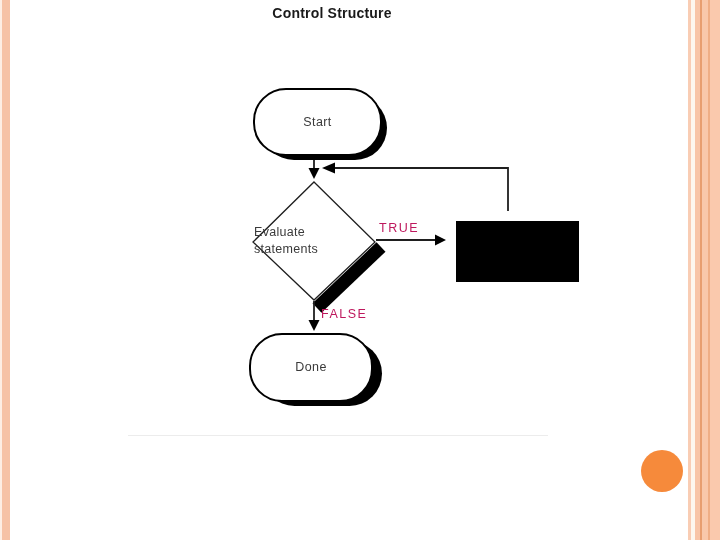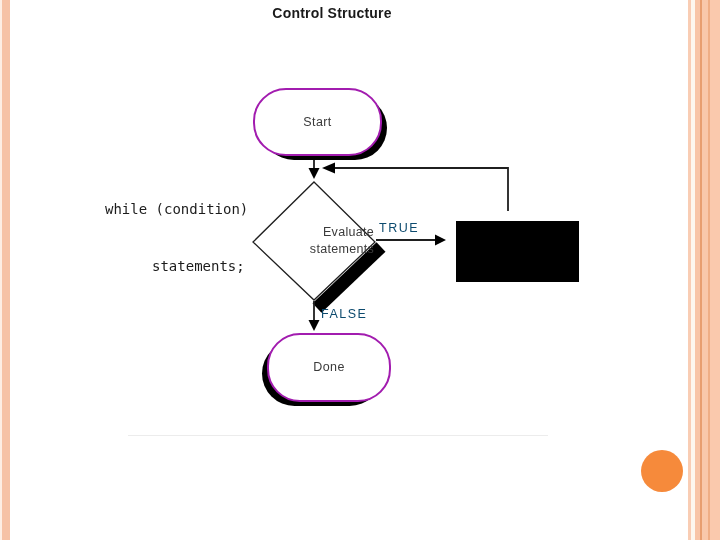--- a/index.html
+++ b/index.html
@@ -18,33 +18,33 @@
   .code{
     position:absolute;left:105px;top:162px;
     font-family:"DejaVu Sans Mono","Liberation Mono",monospace;
     font-size:14px;line-height:19px;color:#1c1c1c;white-space:pre;
   }
   .code .indent{padding-left:47px;}
   
   svg.connectors{position:absolute;left:0;top:0;z-index:1;}
   
   .node{
-    position:absolute;background:#ffffff;border:2px solid #a21caf;z-index:3;
+    position:absolute;background:#ffffff;border:2px solid #000000;z-index:3;
     display:flex;flex-direction:column;align-items:center;justify-content:center;
     color:#3a3a3a;font-size:12.5px;line-height:17px;letter-spacing:0.4px;
   }
   .terminator{border-radius:33px;}
   .node-shadow{position:absolute;background:#000;z-index:2;}
   .shadow-terminator{border-radius:33px;}
   .diamond-label{
-    position:absolute;left:254px;top:224px;width:120px;text-align:right;z-index:3;
+    position:absolute;left:254px;top:224px;width:120px;text-align:left;z-index:3;
     color:#3a3a3a;font-size:12.5px;line-height:17px;letter-spacing:0.3px;
   }
   .edge-label{
-    position:absolute;z-index:3;color:#0c4a6e;font-size:12.5px;letter-spacing:1.5px;
+    position:absolute;z-index:3;color:#be185d;font-size:12.5px;letter-spacing:1.5px;
   }
   .divider{position:absolute;left:128px;top:435px;width:420px;height:1px;background:#ececec;}
   .bullet-circle{
     position:absolute;left:641px;top:450px;width:42px;height:42px;border-radius:50%;
     background:#f68a3b;z-index:4;
   }
 </style>
 </head>
 <body>
 
@@ -56,24 +56,20 @@
   <div class="stripe" style="left:688px;width:3px;background:#f9cdb4;"></div>
   <div class="stripe" style="left:691px;width:4px;background:#fdf7ee;"></div>
   <div class="stripe" style="left:695px;width:5px;background:#f8c5a7;"></div>
   <div class="stripe" style="left:700px;width:2px;background:#e89e6f;"></div>
   <div class="stripe" style="left:702px;width:6px;background:#f9c8aa;"></div>
   <div class="stripe" style="left:708px;width:2px;background:#efae85;"></div>
   <div class="stripe" style="left:710px;width:10px;background:#fac9ad;"></div>
 
   <div class="slide-title">Control Structure</div>
 
-  <div class="code">
-    <div>while (condition)</div>
-    <div class="indent">statements;</div>
-  </div>
 
   <svg class="connectors" width="720" height="540" viewBox="0 0 720 540">
 
     <line x1="381" y1="247" x2="317" y2="308" stroke="#000" stroke-width="13" stroke-linecap="butt"></line>
 
     <polygon points="314,182 375,242 314,300 253,242" fill="#ffffff" stroke="#1f1f1f" stroke-width="1.3"></polygon>
 
     <line x1="314" y1="152" x2="314" y2="170" stroke="#1f1f1f" stroke-width="1.8"></line>
     <polygon points="314,179 308.5,168 319.5,168" fill="#000"></polygon>
 
@@ -96,21 +92,21 @@
     <div>Evaluate</div>
     <div>statements</div>
   </div>
 
   <div class="edge-label" style="left:379px;top:221px;">TRUE</div>
   <div class="edge-label" style="left:321px;top:307px;">FALSE</div>
 
   <div class="node-shadow" style="left:456px;top:221px;width:123px;height:61px;"></div>
 
   <div class="node-shadow shadow-terminator" style="left:262px;top:341px;width:120px;height:65px;"></div>
-  <div class="node terminator" style="left:267px;top:333px;width:120px;height:65px;">
+  <div class="node terminator" style="left:249px;top:333px;width:120px;height:65px;">
     <span>Done</span>
   </div>
 
   <div class="divider"></div>
 
   <div class="bullet-circle"></div>
 
 </div>
 
 </body></html>

